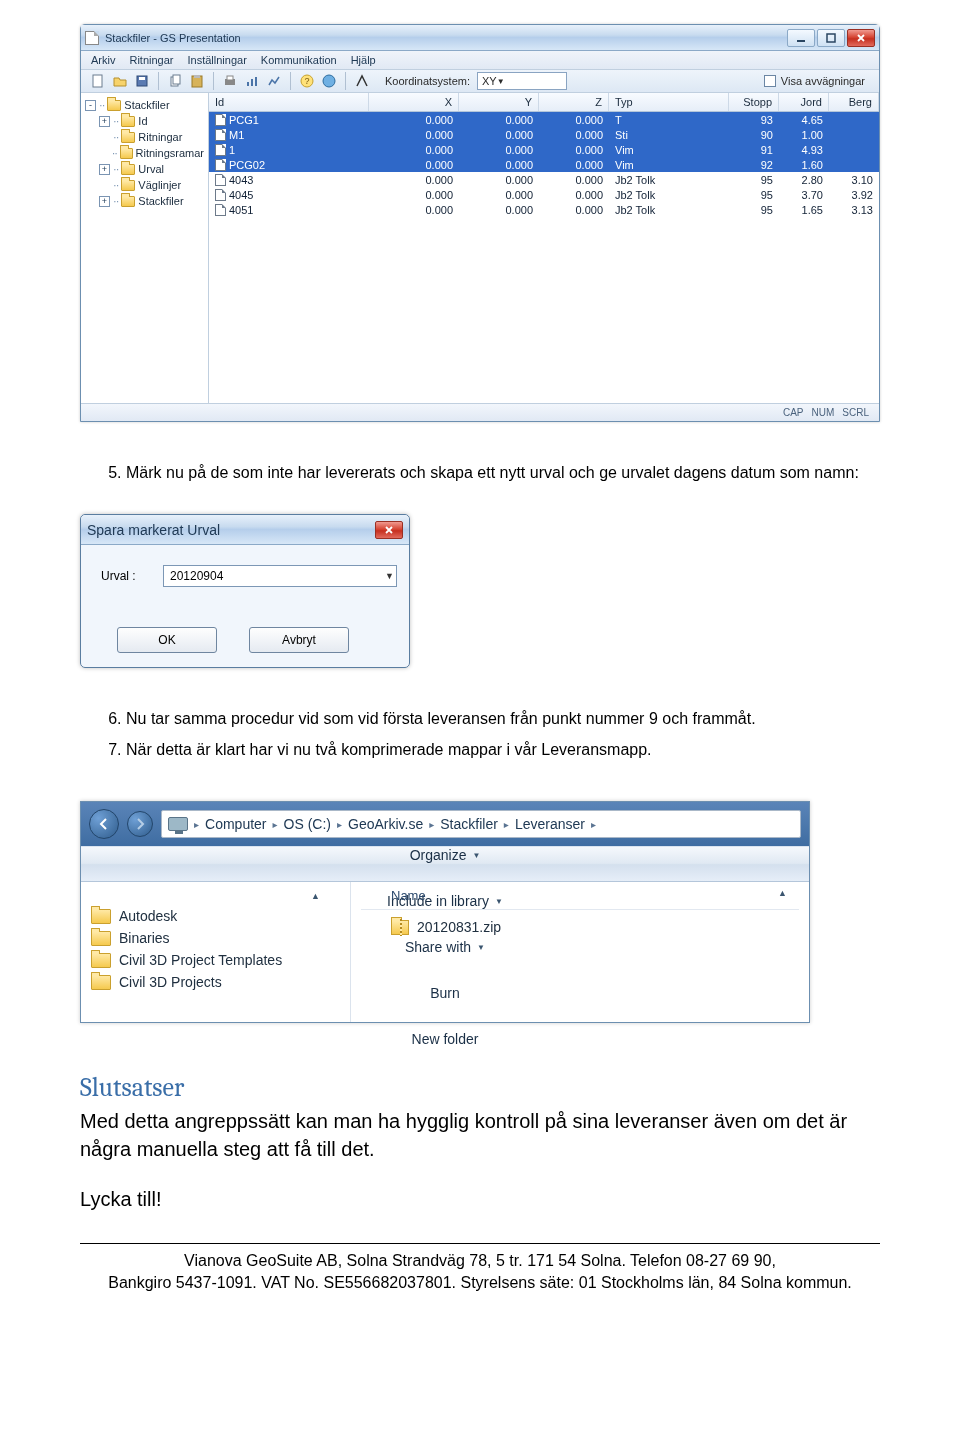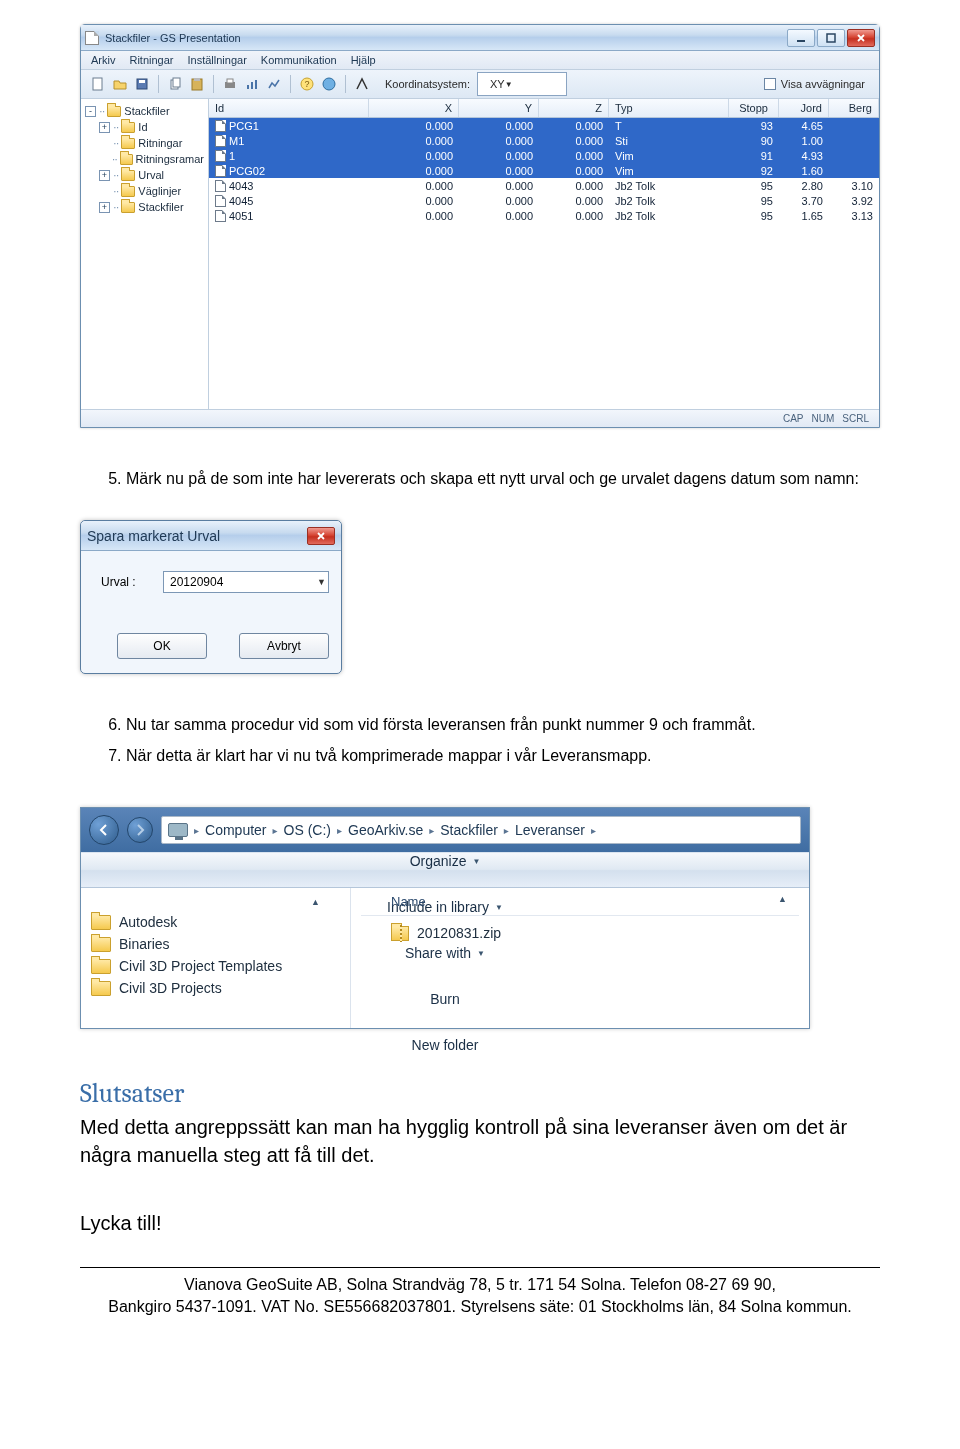--- a/index.html
+++ b/index.html
@@ -64,24 +64,24 @@
     color: #2a2a2a;
   }
   .tb-btn {
     width: 18px; height: 18px;
     display: flex; align-items: center; justify-content: center;
   }
   .tb-btn svg { width: 14px; height: 14px; }
   .tb-sep { width: 1px; height: 18px; background: #b0c0d2; margin: 0 3px; }
   .tb-label { margin: 0 3px 0 10px; }
   .tb-select {
-    height: 24px; width: 90px;
+    height: 18px; width: 90px;
     background: #fff; border: 1px solid #8aa4c2;
     display: flex; align-items: center; 
-    padding: 0 2px 0 12px;
+    padding: 0 2px 0 4px;
   }
   .tb-select .arrow { font-size: 8px; color: #2a2a2a; }
   .tb-spacer { flex: 1; }
   .tb-check {
     display: flex; align-items: center; gap: 5px;
     margin-right: 6px;
   }
   .tb-check .box { width: 12px; height: 12px; border: 1px solid #6b86a4; background: #fff; }
   .app-body { display: flex; height: 310px; }
   .tree-panel {
@@ -145,21 +145,21 @@
   }
   .row-doc-icon::after {
     content: ""; position: absolute; right: -1px; top: -1px;
     width: 0; height: 0; border-top: 4px solid #fff; border-left: 4px solid #6d7a8a;
   }
   .col-id   { width: 160px; }
   .col-x    { width: 90px; text-align: right; justify-content: flex-end; }
   .col-y    { width: 80px; text-align: right; justify-content: flex-end; }
   .col-z    { width: 70px; text-align: right; justify-content: flex-end; }
   .col-typ  { width: 120px; }
-  .col-stopp{ width: 50px; text-align: center; justify-content: flex-end; }
+  .col-stopp{ width: 50px; text-align: right; justify-content: flex-end; }
   .col-jord { width: 50px; text-align: right; justify-content: flex-end; }
   .col-berg { width: 50px; text-align: right; justify-content: flex-end; }
   .statusbar {
     height: 18px; border-top: 1px solid #c0cfdf;
     background: linear-gradient(#f2f6fc,#e1e9f4);
     display: flex; justify-content: flex-end; gap: 8px;
     padding: 0 10px; align-items: center;
     font-size: 10px; color: #4a627d;
   }
 
@@ -169,21 +169,21 @@
     font-family: Arial, Helvetica, sans-serif;
     font-size: 16px;
     color: #000;
   }
   .doc-text ol { padding-left: 46px; margin: 0; }
   .doc-text li { margin-bottom: 8px; line-height: 1.4; }
 
   
   .dialog {
     margin: 30px 0 0 80px;
-    width: 262px;
+    width: 330px;
     border: 1px solid #5a7da0;
     border-radius: 5px;
     background: linear-gradient(#f1f6fc,#f1f6fc);
     box-shadow: 0 0 4px rgba(0,0,0,.25);
     font-size: 12px;
   }
   .dialog-titlebar {
     height: 30px;
     background: linear-gradient(#e8f1fb,#c8dbef 40%,#b5ceeb 50%,#d7e7f7);
     border-bottom: 1px solid #8ba9c7;
@@ -812,20 +812,20 @@
             <span>20120831.zip</span>
           </div>
         </div>
     </div>
   </div>
 </div>
 
 <div class="slutsatser">
   <h2>Slutsatser</h2>
   <p>Med detta angreppssätt kan man ha hygglig kontroll på sina leveranser även om det är några manuella steg att få till det.</p>
-  <p style="margin-top:40px">Lycka till!</p>
+  <p style="margin-top:22px">Lycka till!</p>
 </div>
 
 <hr class="foot-rule">
 <div class="footer">
   <div>Vianova GeoSuite AB, Solna Strandväg 78, 5 tr. 171 54 Solna. Telefon 08-27 69 90,</div>
   <div>Bankgiro 5437-1091. VAT No. SE556682037801. Styrelsens säte: 01 Stockholms län, 84 Solna kommun.</div>
 </div>
 
 </body></html>

